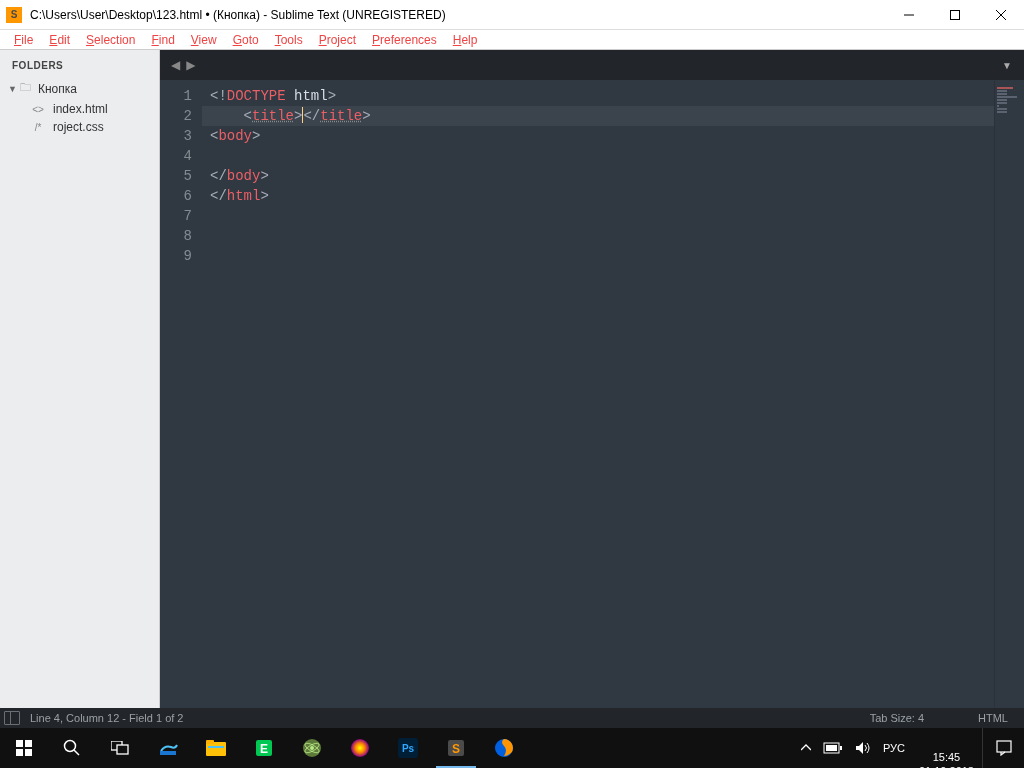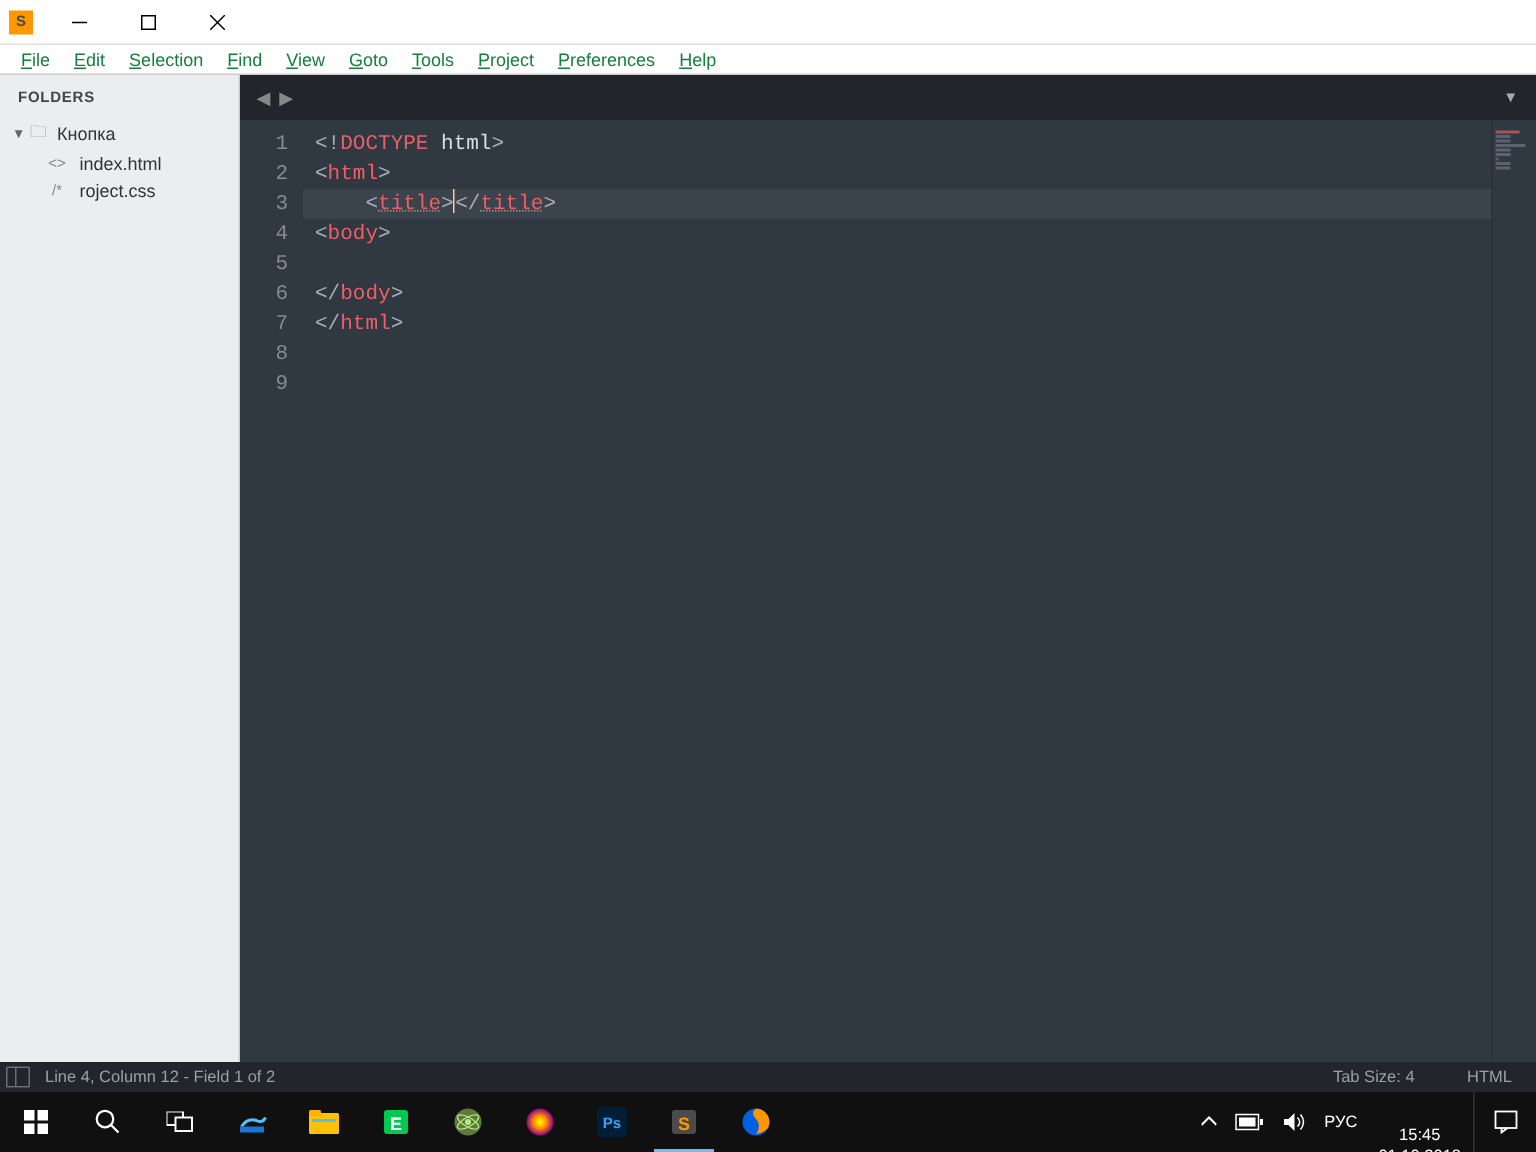--- a/index.html
+++ b/index.html
@@ -7,21 +7,21 @@
 
 
 .titlebar { height: 30px; background: #fff; display: flex; align-items: center; padding-left: 6px; border-bottom: 1px solid #ddd; }
 .titlebar .app-icon { width: 16px; height: 16px; background: #ff9800; margin-right: 8px; display: flex; align-items: center; justify-content: center; font-size: 10px; font-weight: bold; color: #4a4a4a; }
 .titlebar .title-text { flex: 1; color: #000; font-size: 12px; }
 .titlebar .win-controls { display: flex; }
 .titlebar .win-btn { width: 46px; height: 30px; display: flex; align-items: center; justify-content: center; cursor: pointer; }
 
 
 .menubar { height: 20px; background: #fff; display: flex; align-items: center; padding: 0 6px; border-bottom: 1px solid #ccc; }
-.menubar .menu-item { padding: 2px 8px; cursor: pointer; font-size: 12px; color: #15803d; }
+.menubar .menu-item { padding: 2px 8px; cursor: pointer; font-size: 12px; color: #ef4444; }
 .menubar .menu-item .ul { text-decoration: underline; }
 
 
 .main { flex: 1; display: flex; overflow: hidden; }
 
 
 .sidebar { width: 160px; background: #ebedef; border-right: 1px solid #ccc; display: flex; flex-direction: column; }
 .sidebar .folders-header { padding: 10px 12px 6px; font-size: 10px; font-weight: bold; color: #444; letter-spacing: 0.5px; }
 .sidebar .tree { padding: 0 8px; font-size: 12px; color: #333; }
 .sidebar .tree-item { display: flex; align-items: center; padding: 2px 0; cursor: pointer; }
@@ -61,38 +61,39 @@
 .minimap .mini-line { height: 2px; margin: 1px 2px; background: #5c6370; }
 .minimap .mini-line.w1 { width: 16px; background: #a55; }
 .minimap .mini-line.w2 { width: 10px; }
 .minimap .mini-line.w4 { width: 20px; }
 
 
 .statusbar { height: 20px; background: #22262a; color: #9aa0a6; display: flex; align-items: center; font-size: 11px; padding: 0 4px; }
 .statusbar .sb-left { display: flex; align-items: center; gap: 10px; }
 .statusbar .sb-icon { width: 16px; height: 14px; border: 1px solid #6a6f75; border-radius: 1px; display: inline-block; position: relative; }
 .statusbar .sb-icon::before { content:''; position:absolute; left:5px; top:0; bottom:0; width:1px; background:#6a6f75; }
-.statusbar .sb-right { margin-left: auto; display: flex; align-items: center; gap: 35px; padding-right: 12px; }
+.statusbar .sb-right { margin-left: auto; display: flex; align-items: center; gap: 54px; padding-right: 12px; }
 
 
 .taskbar { height: 40px; background: #101010; display: flex; align-items: center; }
 .taskbar .tb-item { width: 48px; height: 40px; display: flex; align-items: center; justify-content: center; cursor: pointer; color: #fff; position: relative; }
 .taskbar .tb-item.active::after { content:''; position:absolute; bottom:0; left:4px; right:4px; height:2px; background:#76b9ed; }
 .taskbar .tb-sys { margin-left: auto; display: flex; align-items: center; color: #fff; font-size: 11px; }
 .taskbar .tb-sys-item { padding: 0 6px; height: 40px; display: flex; align-items: center; justify-content: center; cursor: pointer; }
 .taskbar .clock { display: flex; flex-direction: column; align-items: center; line-height: 14px; padding: 0 8px; margin-top: 32px; }
 .taskbar .notif { width: 42px; display:flex; align-items:center; justify-content:center; border-left:1px solid #333; height:40px; }
 
 svg { display: block; }
 </style>
 </head>
 <body>
 
 <div class="titlebar">
   <div class="app-icon">S</div>
+  <div class="title-text">C:\Users\User\Desktop\123.html • (Кнопка) - Sublime Text (UNREGISTERED)</div>
   <div class="win-controls">
     <div class="win-btn">
       <svg width="10" height="10">
           <line x1="0" y1="5" x2="10" y2="5" stroke="#000" stroke-width="1"></line>
         </svg>
     </div>
     <div class="win-btn">
       <svg width="10" height="10">
           <rect x="0.5" y="0.5" width="9" height="9" fill="none" stroke="#000" stroke-width="1"></rect>
         </svg>
@@ -157,21 +158,20 @@
           <div class="ln">3</div>
           <div class="ln">4</div>
           <div class="ln">5</div>
           <div class="ln">6</div>
           <div class="ln">7</div>
           <div class="ln">8</div>
           <div class="ln">9</div>
         </div>
       <div class="code" id="code">
           <div class="line"><span class="c-punc">&lt;!</span><span class="c-doctype">DOCTYPE</span> <span class="c-doctype-txt">html</span><span class="c-punc">&gt;</span></div>
-          <div class="line"><span class="c-punc">&lt;</span><span class="c-tag">html</span><span class="c-punc">&gt;</span></div>
           <div class="line current">    <span class="c-punc">&lt;</span><span class="c-tag-u">title</span><span class="c-punc">&gt;</span><span class="cursor"></span><span class="c-punc">&lt;/</span><span class="c-tag-u">title</span><span class="c-punc">&gt;</span></div>
           <div class="line"><span class="c-punc">&lt;</span><span class="c-tag">body</span><span class="c-punc">&gt;</span></div>
           <div class="line"></div>
           <div class="line"><span class="c-punc">&lt;/</span><span class="c-tag">body</span><span class="c-punc">&gt;</span></div>
           <div class="line"><span class="c-punc">&lt;/</span><span class="c-tag">html</span><span class="c-punc">&gt;</span></div>
         </div>
       <div class="minimap">
         <div style="height:6px"></div>
         <div class="mini-line w1"></div>
         <div class="mini-line w2"></div>

